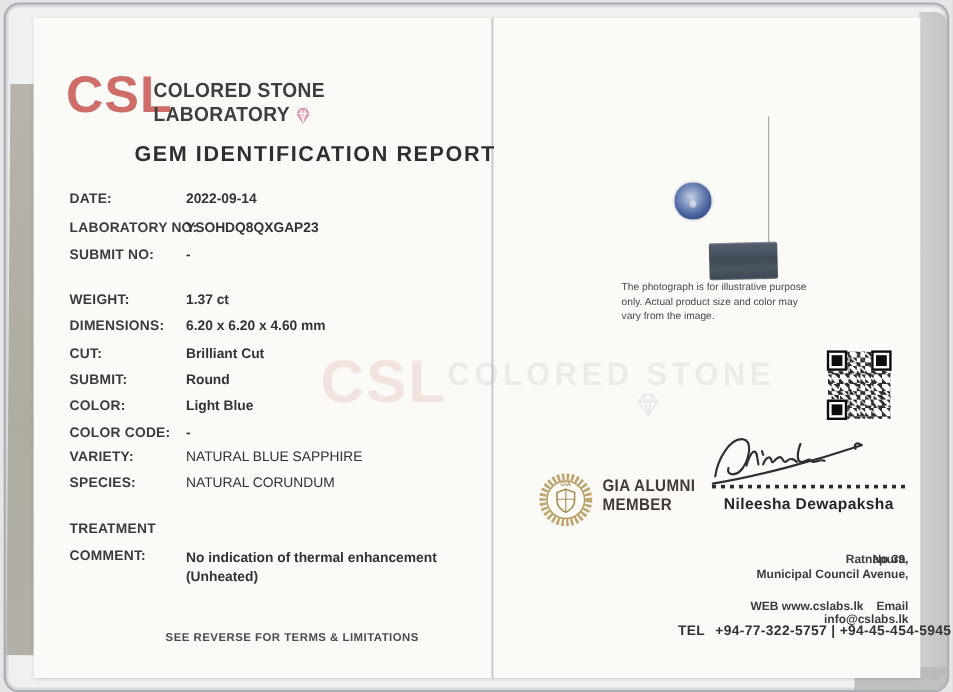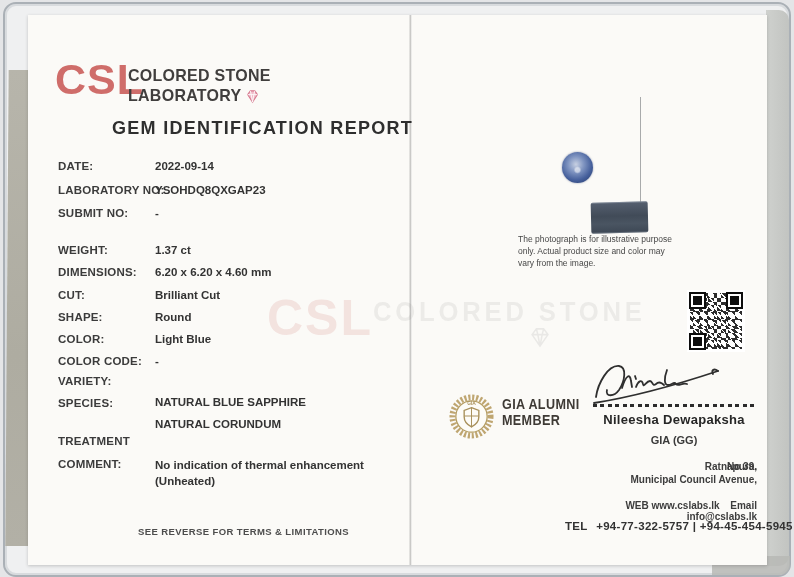--- a/index.html
+++ b/index.html
@@ -15,21 +15,21 @@
   
   .logo-abbr{position:absolute;left:55px;top:58px;font-size:43px;font-weight:800;color:#cf6d6a;letter-spacing:1px;line-height:1;}
   .logo-name{position:absolute;left:128px;top:66px;color:#403e3d;font-weight:700;font-size:17px;letter-spacing:.3px;line-height:1.18;transform:scaleX(.94);transform-origin:left top;}
   .logo-name .l2{display:flex;align-items:center;gap:3px;}
   .report-title{position:absolute;left:112px;top:118px;font-size:18px;font-weight:700;letter-spacing:1.3px;color:#2e2e2e;}
 
   
   .row{position:absolute;left:58px;height:16px;font-size:11.5px;color:#3b3b3b;}
   .lbl{position:absolute;left:0;white-space:nowrap;font-weight:700;letter-spacing:.2px;}
   .val{position:absolute;left:97px;white-space:nowrap;font-weight:700;color:#333;}
-  .val.strong{font-weight:700;margin-top:21px;}
+  .val.strong{font-weight:400;}
   .val.wrap{white-space:normal;width:245px;line-height:1.35;}
   .reverse-note{position:absolute;left:138px;top:526px;font-size:9.5px;font-weight:600;letter-spacing:.4px;color:#4d4d4d;}
 
   
   .wm-abbr{position:absolute;left:267px;top:293px;font-size:50px;font-weight:800;letter-spacing:2px;color:rgba(205,110,108,.17);line-height:1;}
   .wm-name{position:absolute;left:373px;top:299px;font-size:27px;font-weight:800;letter-spacing:4px;color:rgba(110,110,110,.10);transform:scaleX(.95);transform-origin:left top;line-height:1;}
   .wm-diamond{position:absolute;left:527px;top:326px;opacity:.13;}
 
   
   .gem-photo{position:absolute;left:562px;top:152px;width:31px;height:31px;border-radius:50%;
@@ -115,21 +115,21 @@
     </div>
   <div class="row" style="top:266px">
       <span class="lbl">DIMENSIONS:</span>
       <span class="val">6.20 x 6.20 x 4.60 mm</span>
     </div>
   <div class="row" style="top:289px">
       <span class="lbl">CUT:</span>
       <span class="val">Brilliant Cut</span>
     </div>
   <div class="row" style="top:311px">
-      <span class="lbl">SHAPE:</span>
+      <span class="lbl">SUBMIT:</span>
       <span class="val">Round</span>
     </div>
   <div class="row" style="top:333px">
       <span class="lbl">COLOR:</span>
       <span class="val">Light Blue</span>
     </div>
   <div class="row" style="top:355px">
       <span class="lbl">COLOR CODE:</span>
       <span class="val">-</span>
     </div>
@@ -181,21 +181,20 @@
       <path d="M30,31 C34,18 38,16 39,24 L40,30"></path>
       <path d="M43,19 L44,22"></path>
       <path d="M44,30 C46,24 50,22 51,27 C52,31 54,24 58,24 C61,24 60,30 64,27 C67,24 70,26 72,28"></path>
       <path d="M75,13 C72,21 72,28 76,28 C80,28 82,24 84,27 C86,30 91,25 95,27"></path>
       <path d="M2,46 C40,40 90,26 126,14"></path>
       <path d="M126,14 C122,11 119,13 121,17"></path>
     </g>
   </svg>
   <div class="sig-line"></div>
   <div class="sig-name">Nileesha Dewapaksha</div>
-  <div class="sig-cred">GIA (GG)</div>
 
   <div class="addr a1">No 39,</div>
   <div class="addr a2">Municipal Council Avenue,</div>
   <div class="addr a3">Ratnapura.</div>
   <div class="addr webline">
     <span>WEB</span>
     <span>www.cslabs.lk</span><span class="sep"></span>
     <span>Email</span>
     <span>info@cslabs.lk</span>
   </div>

